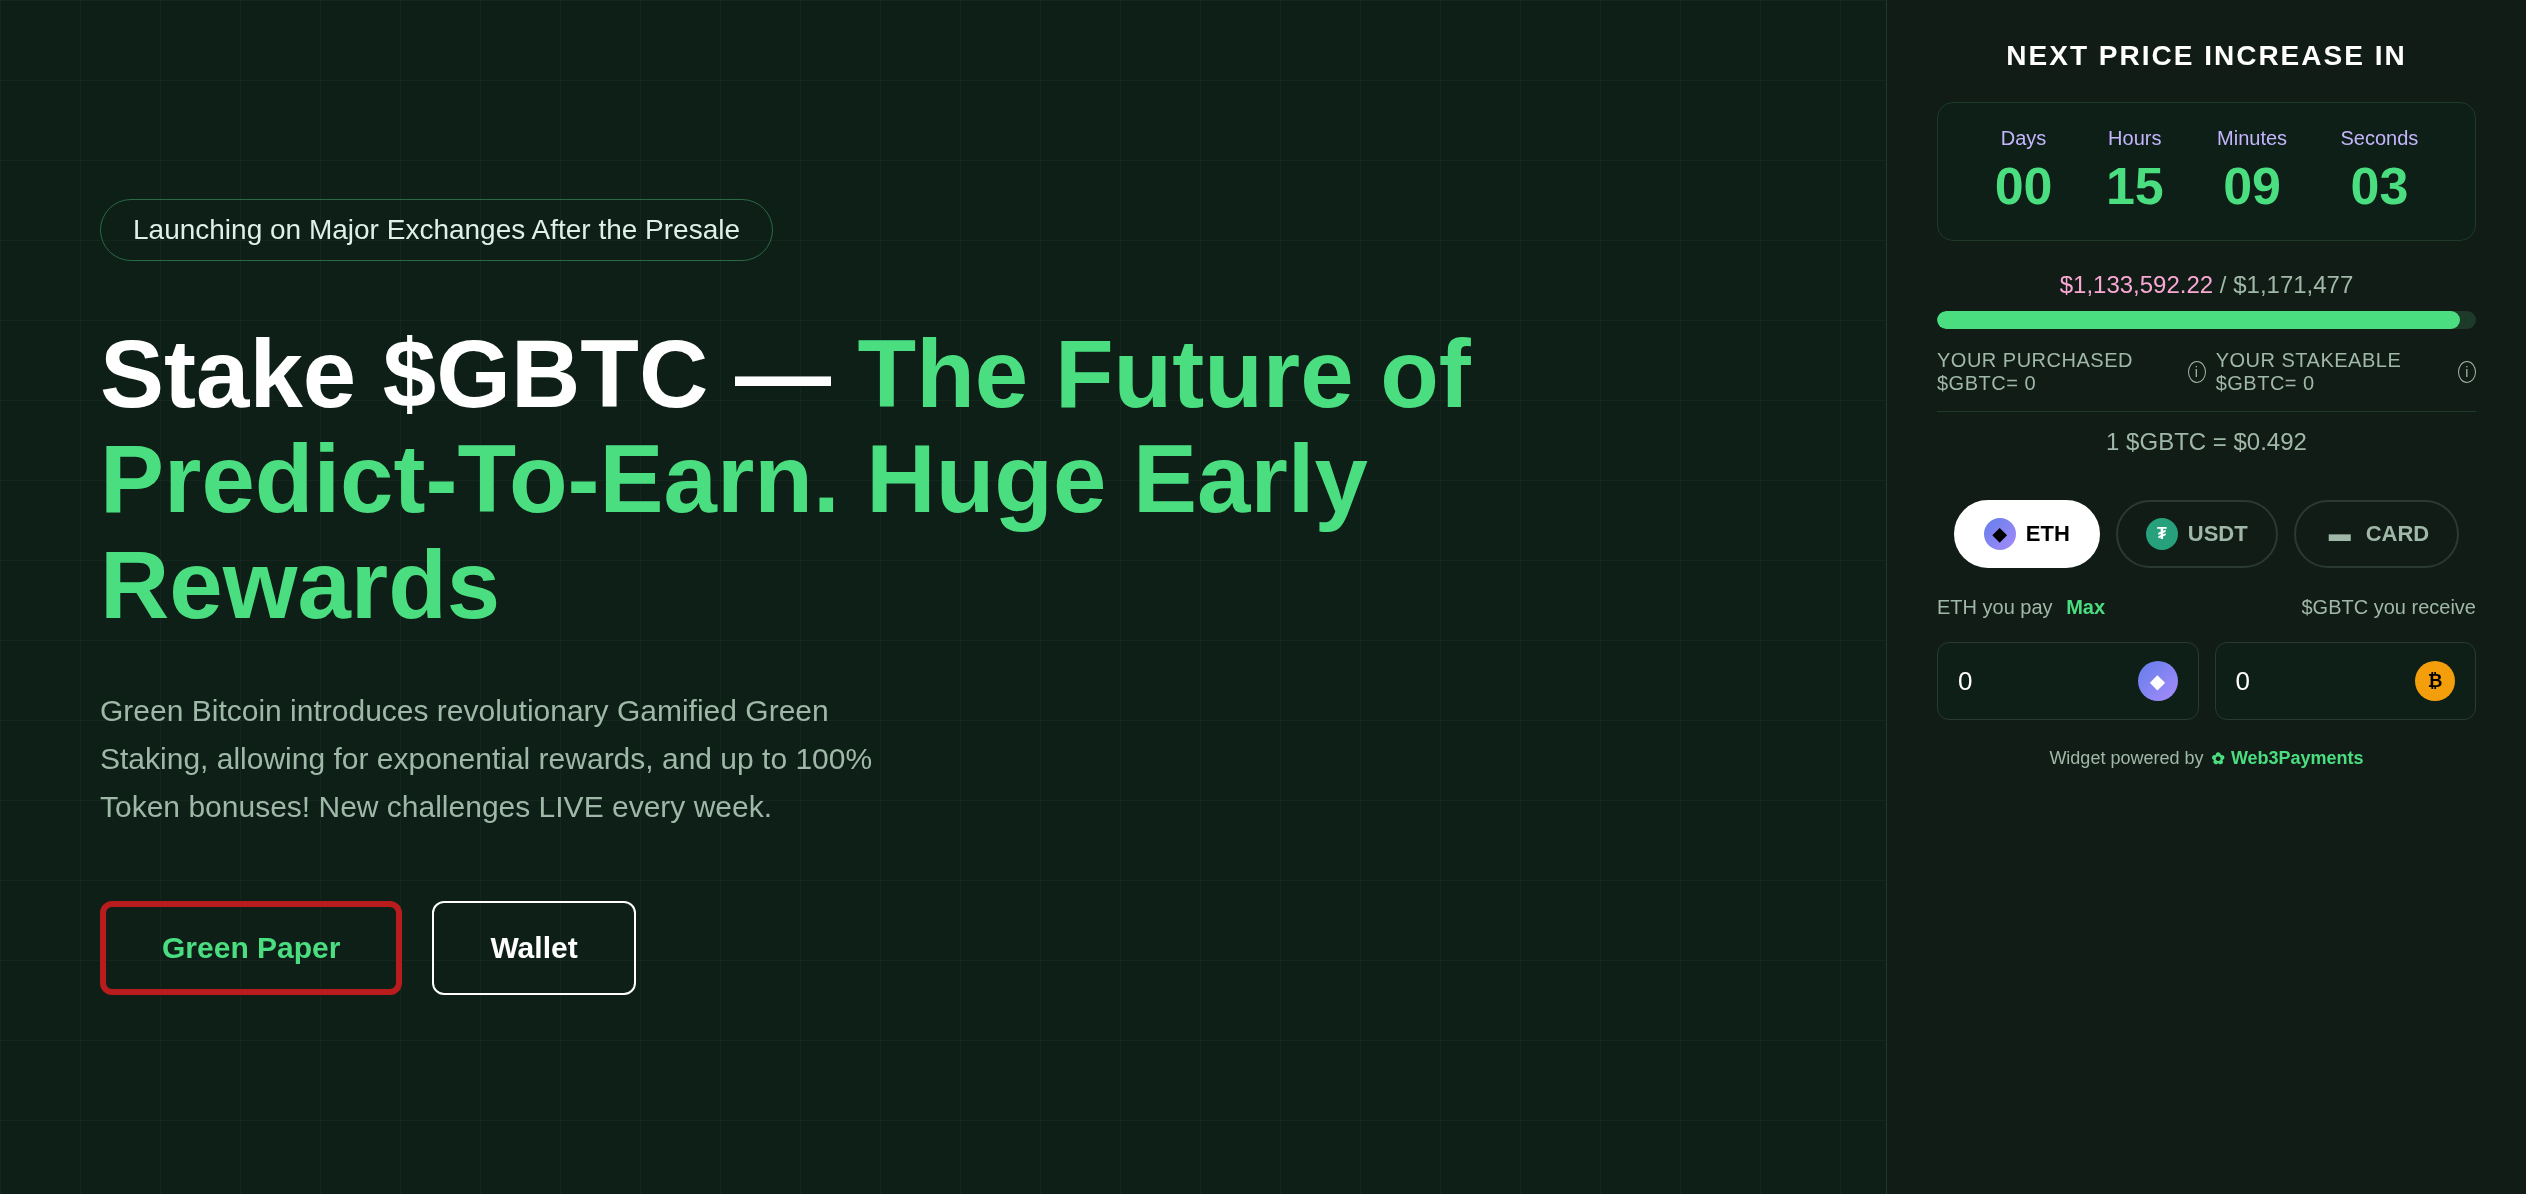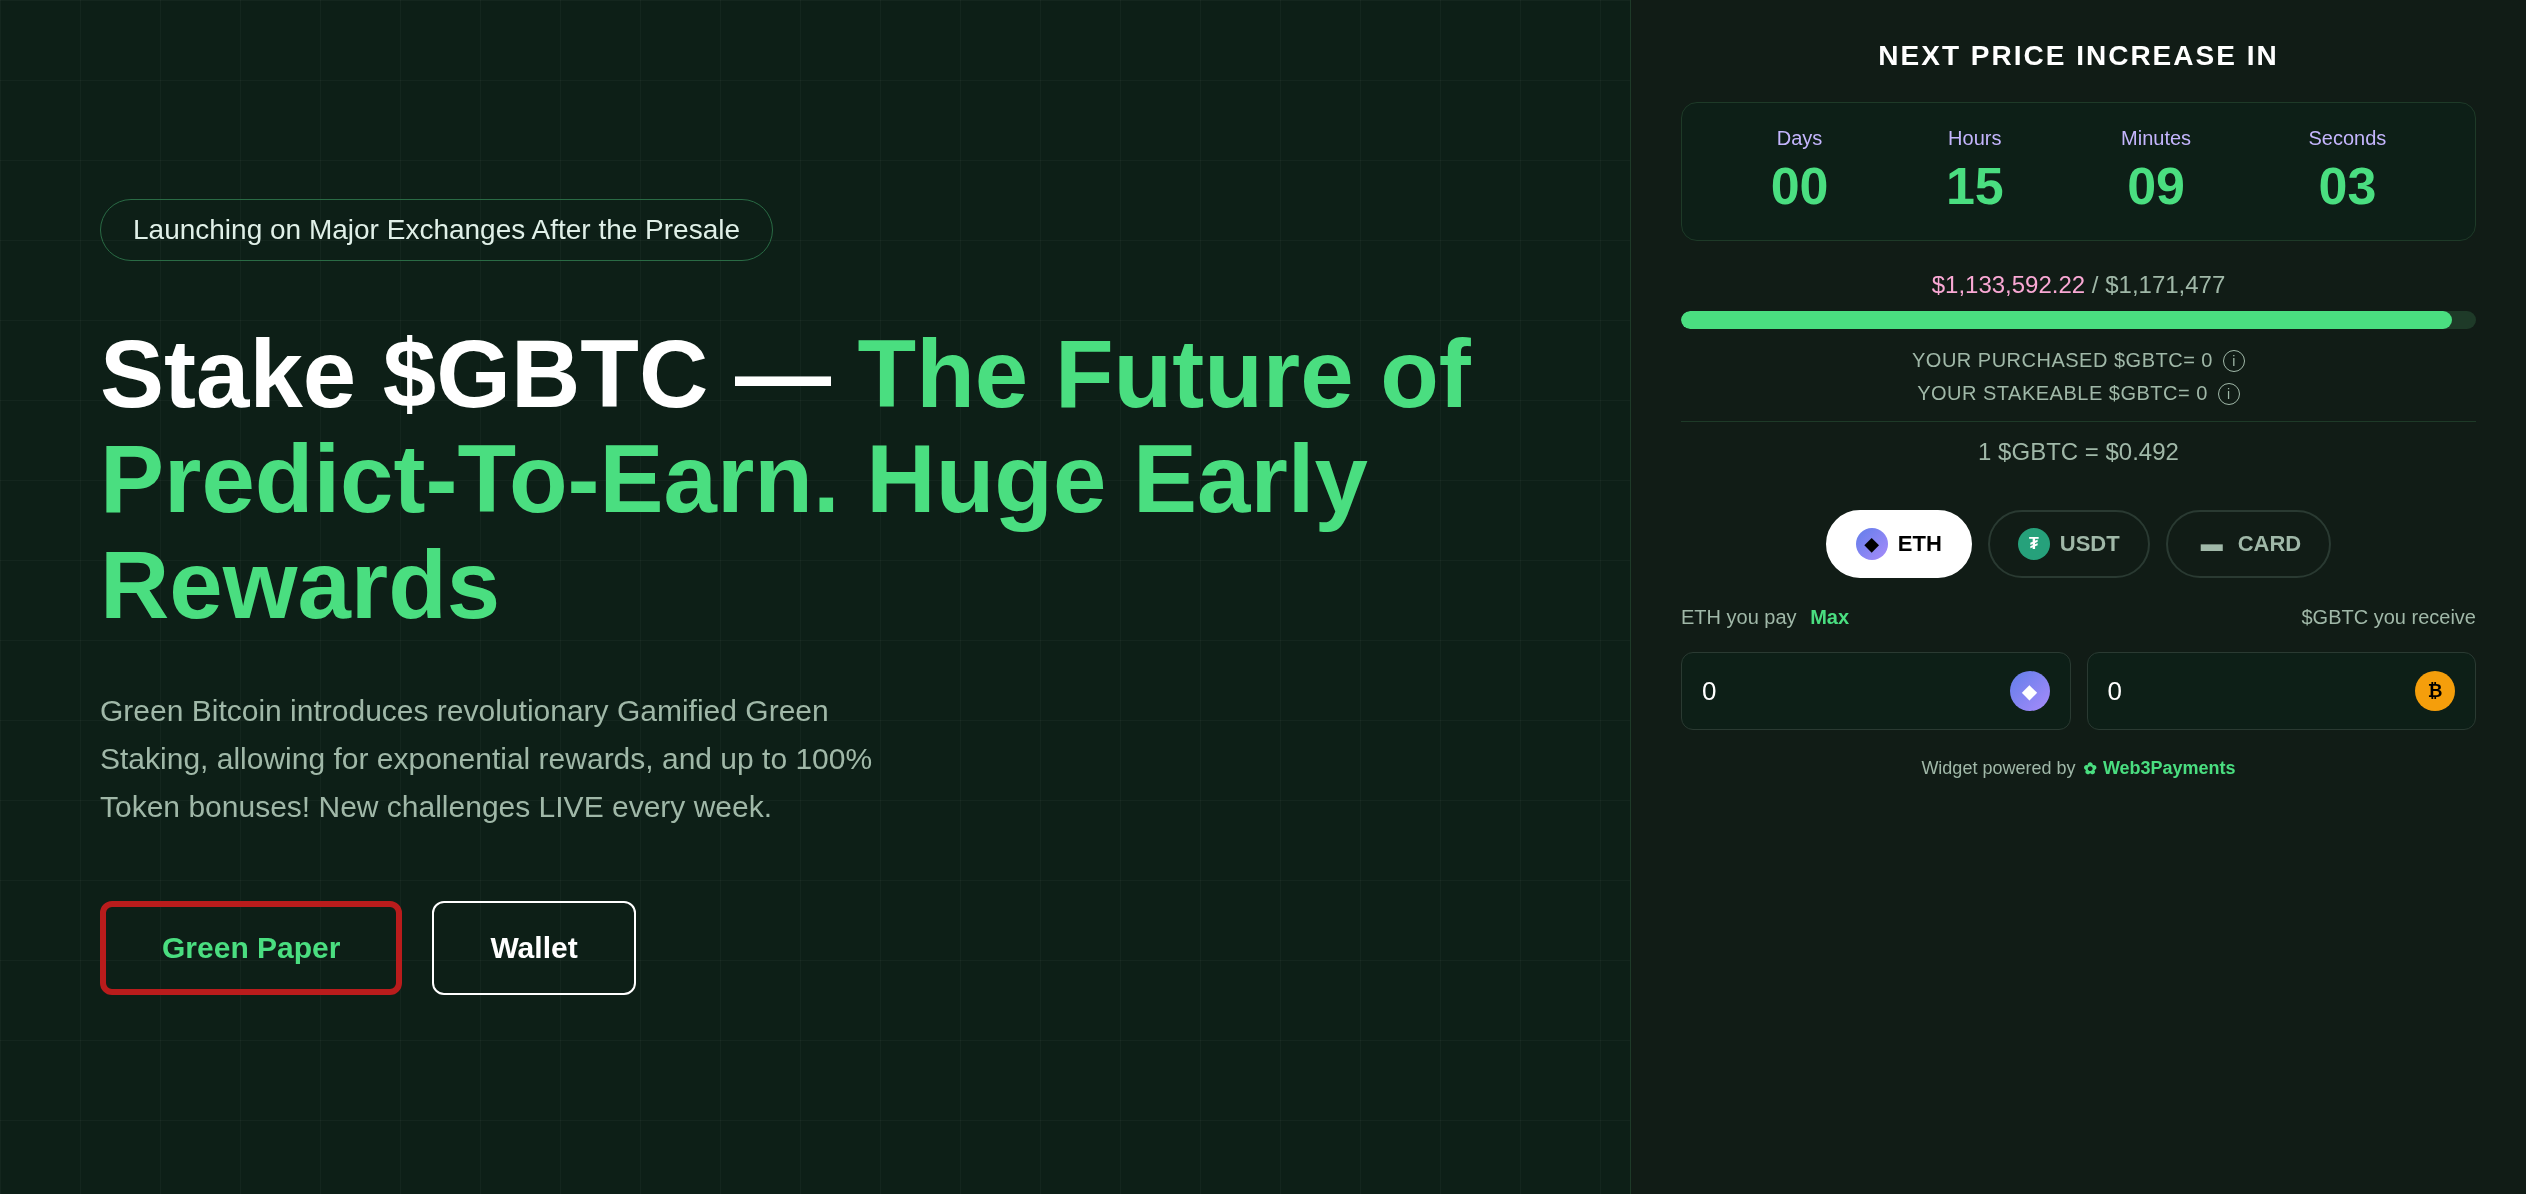--- a/index.html
+++ b/index.html
@@ -90,21 +90,21 @@
       border: 2px solid #ffffff;
       border-radius: 12px;
       color: #ffffff;
       font-size: 30px;
       font-weight: 600;
       cursor: pointer;
     }
 
     
     .right-panel {
-      width: 896px;
+      width: 640px;
       background: #111c16;
       border-left: 1px solid #1e3a28;
       padding: 40px 50px;
       position: relative;
       z-index: 1;
       display: flex;
       flex-direction: column;
       gap: 0;
     }
 
@@ -172,21 +172,21 @@
 
     .progress-bar-fill {
       height: 100%;
       border-radius: 10px;
       background: #4ade80;
       width: 97%;
     }
 
     .purchased-info {
       display: flex;
-      flex-direction: column;
+      flex-direction: row;
       gap: 10px;
       margin-bottom: 16px;
     }
 
     .info-row {
       display: flex;
       align-items: center;
       justify-content: center;
       gap: 10px;
       font-size: 20px;

